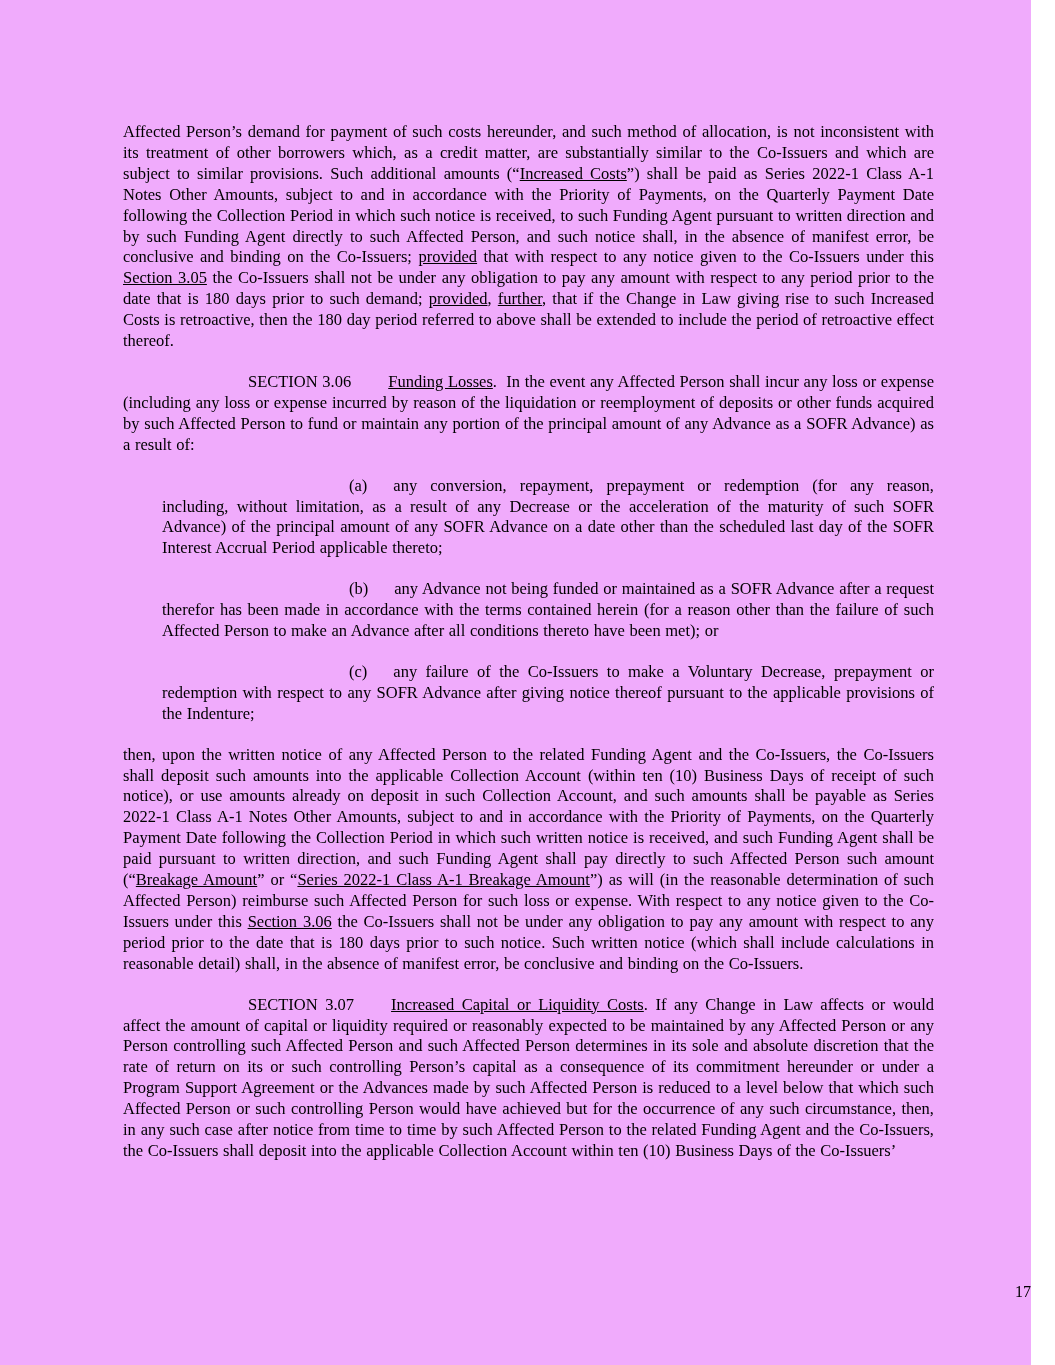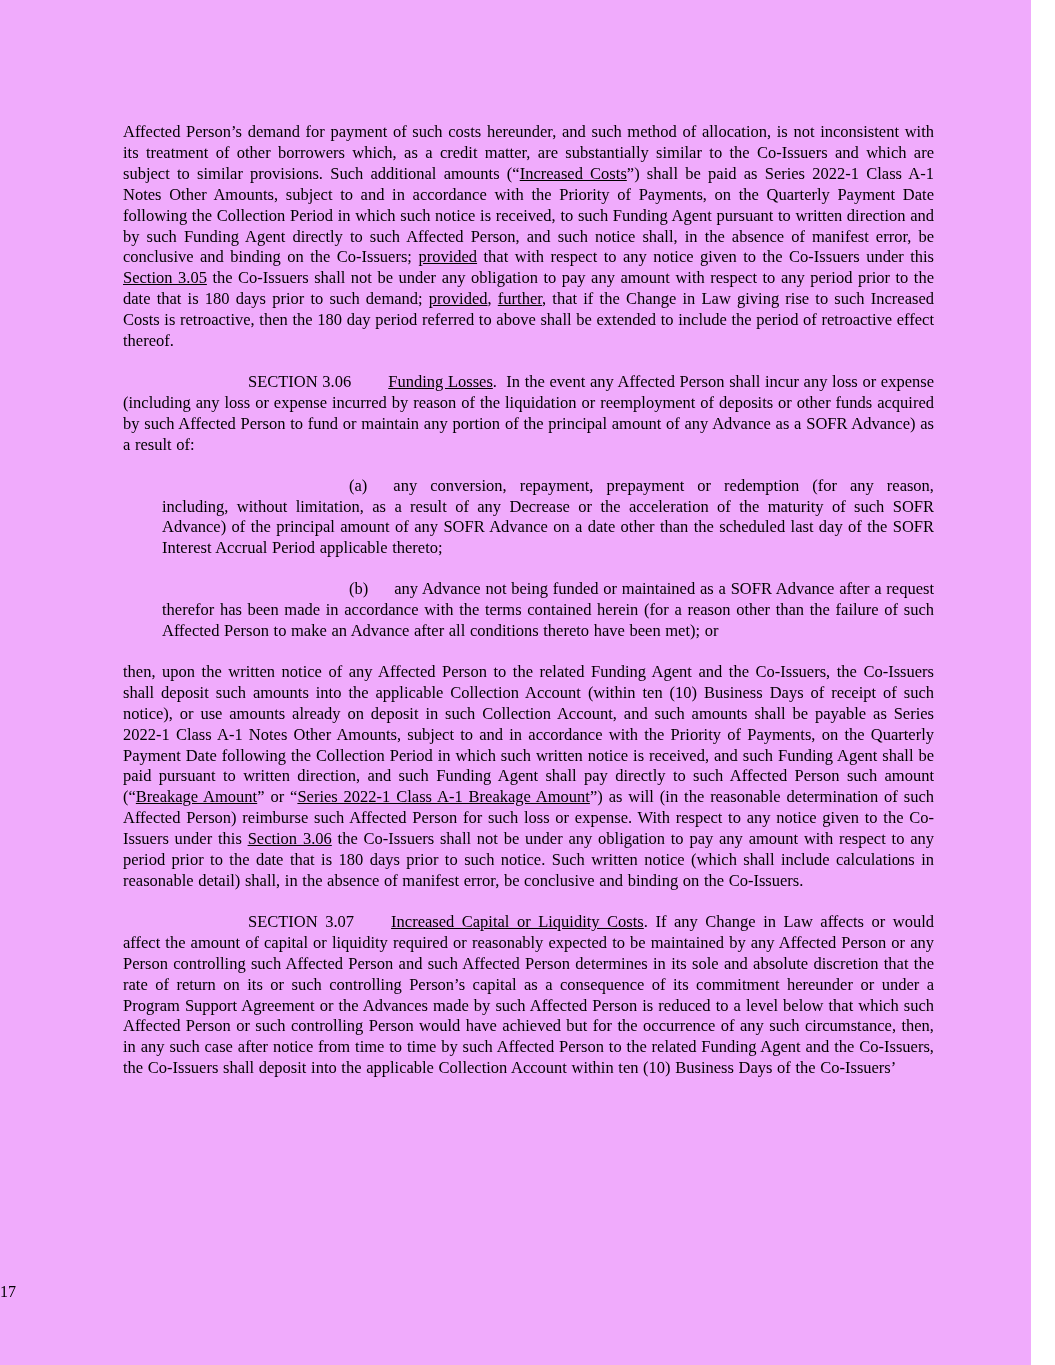--- a/index.html
+++ b/index.html
@@ -36,30 +36,31 @@
   .tabspace {
     display: inline-block;
     width: 37px;
   }
   .sub .tabspace { width: 26px; }
   .page-number {
     position: absolute;
     left: 0;
     top: 1283px;
     width: 100%;
-    text-align: left;
+    text-align: right;
     font-size: 16px;
   }
 </style>
 </head>
 <body>
 
 <div class="page">
   <div class="content">
       <p class="para flush"><span>Affected Person’s demand for payment of such costs hereunder, and such method of allocation, is not inconsistent with its treatment of other borrowers which, as a credit matter, are substantially similar to the Co-Issuers and which are subject to similar provisions. Such additional amounts (“</span><span class="u">Increased Costs</span><span>”) shall be paid as Series 2022-1 Class A-1 Notes Other Amounts, subject to and in accordance with the Priority of Payments, on the Quarterly Payment Date following the Collection Period in which such notice is received, to such Funding Agent pursuant to written direction and by such Funding Agent directly to such Affected Person, and such notice shall, in the absence of manifest error, be conclusive and binding on the Co-Issuers; </span><span class="u">provided</span><span> that with respect to any notice given to the Co-Issuers under this </span><span class="u">Section 3.05</span><span> the Co-Issuers shall not be under any obligation to pay any amount with respect to any period prior to the date that is 180 days prior to such demand; </span><span class="u">provided</span><span>, </span><span class="u">further</span><span>, that if the Change in Law giving rise to such Increased Costs is retroactive, then the 180 day period referred to above shall be extended to include the period of retroactive effect thereof.</span></p>
       <p class="para section"><span>SECTION 3.06</span><span class="tabspace"></span><span class="u">Funding Losses</span><span>. &nbsp;In the event any Affected Person shall incur any loss or expense (including any loss or expense incurred by reason of the liquidation or reemployment of deposits or other funds acquired by such Affected Person to fund or maintain any portion of the principal amount of any Advance as a SOFR Advance) as a result of:</span></p>
       <p class="para sub"><span>(a)</span><span class="tabspace"></span><span>any conversion, repayment, prepayment or redemption (for any reason, including, without limitation, as a result of any Decrease or the acceleration of the maturity of such SOFR Advance) of the principal amount of any SOFR Advance on a date other than the scheduled last day of the SOFR Interest Accrual Period applicable thereto;</span></p>
       <p class="para sub"><span>(b)</span><span class="tabspace"></span><span>any Advance not being funded or maintained as a SOFR Advance after a request therefor has been made in accordance with the terms contained herein (for a reason other than the failure of such Affected Person to make an Advance after all conditions thereto have been met); or</span></p>
+      <p class="para sub"><span>(c)</span><span class="tabspace"></span><span>any failure of the Co-Issuers to make a Voluntary Decrease, prepayment or redemption with respect to any SOFR Advance after giving notice thereof pursuant to the applicable provisions of the Indenture;</span></p>
       <p class="para flush"><span>then, upon the written notice of any Affected Person to the related Funding Agent and the Co-Issuers, the Co-Issuers shall deposit such amounts into the applicable Collection Account (within ten (10) Business Days of receipt of such notice), or use amounts already on deposit in such Collection Account, and such amounts shall be payable as Series 2022-1 Class A-1 Notes Other Amounts, subject to and in accordance with the Priority of Payments, on the Quarterly Payment Date following the Collection Period in which such written notice is received, and such Funding Agent shall be paid pursuant to written direction, and such Funding Agent shall pay directly to such Affected Person such amount (“</span><span class="u">Breakage Amount</span><span>” or “</span><span class="u">Series 2022-1 Class A-1 Breakage Amount</span><span>”) as will (in the reasonable determination of such Affected Person) reimburse such Affected Person for such loss or expense. With respect to any notice given to the Co-Issuers under this </span><span class="u">Section 3.06</span><span> the Co-Issuers shall not be under any obligation to pay any amount with respect to any period prior to the date that is 180 days prior to such notice. Such written notice (which shall include calculations in reasonable detail) shall, in the absence of manifest error, be conclusive and binding on the Co-Issuers.</span></p>
       <p class="para section"><span>SECTION 3.07</span><span class="tabspace"></span><span class="u">Increased Capital or Liquidity Costs</span><span>. If any Change in Law affects or would affect the amount of capital or liquidity required or reasonably expected to be maintained by any Affected Person or any Person controlling such Affected Person and such Affected Person determines in its sole and absolute discretion that the rate of return on its or such controlling Person’s capital as a consequence of its commitment hereunder or under a Program Support Agreement or the Advances made by such Affected Person is reduced to a level below that which such Affected Person or such controlling Person would have achieved but for the occurrence of any such circumstance, then, in any such case after notice from time to time by such Affected Person to the related Funding Agent and the Co-Issuers, the Co-Issuers shall deposit into the applicable Collection Account within ten (10) Business Days of the Co-Issuers’</span></p>
     </div>
   <div class="page-number">17</div>
 </div>
 
 </body></html>

